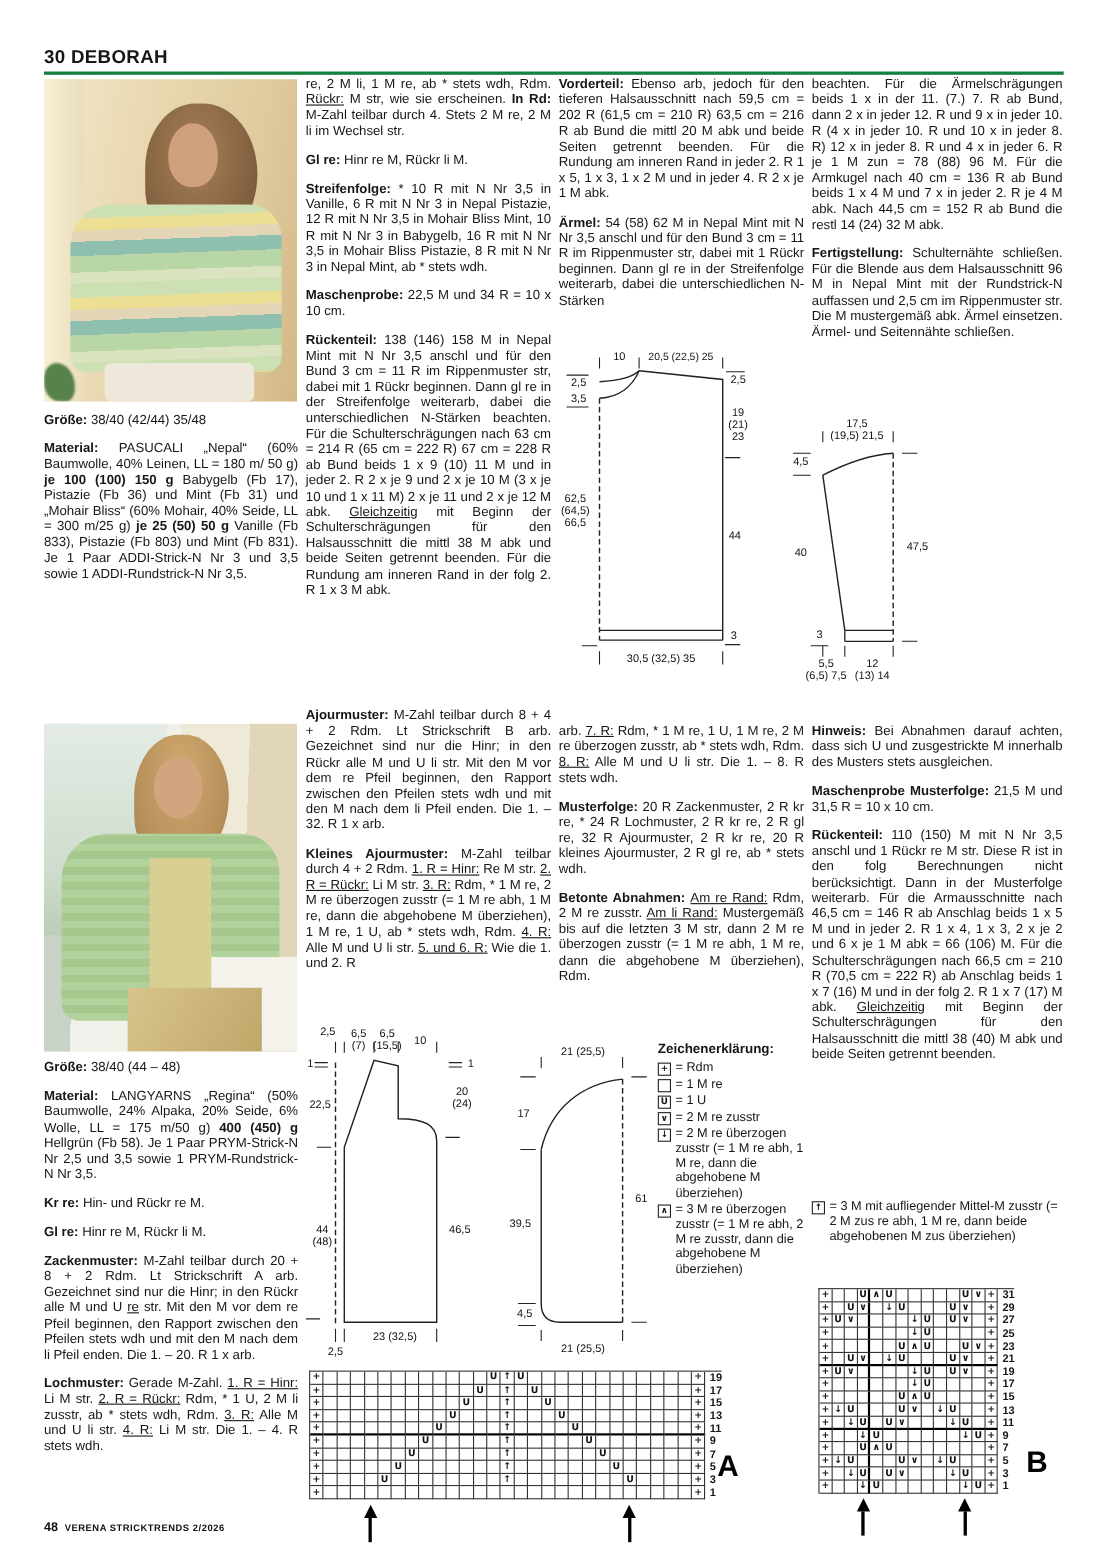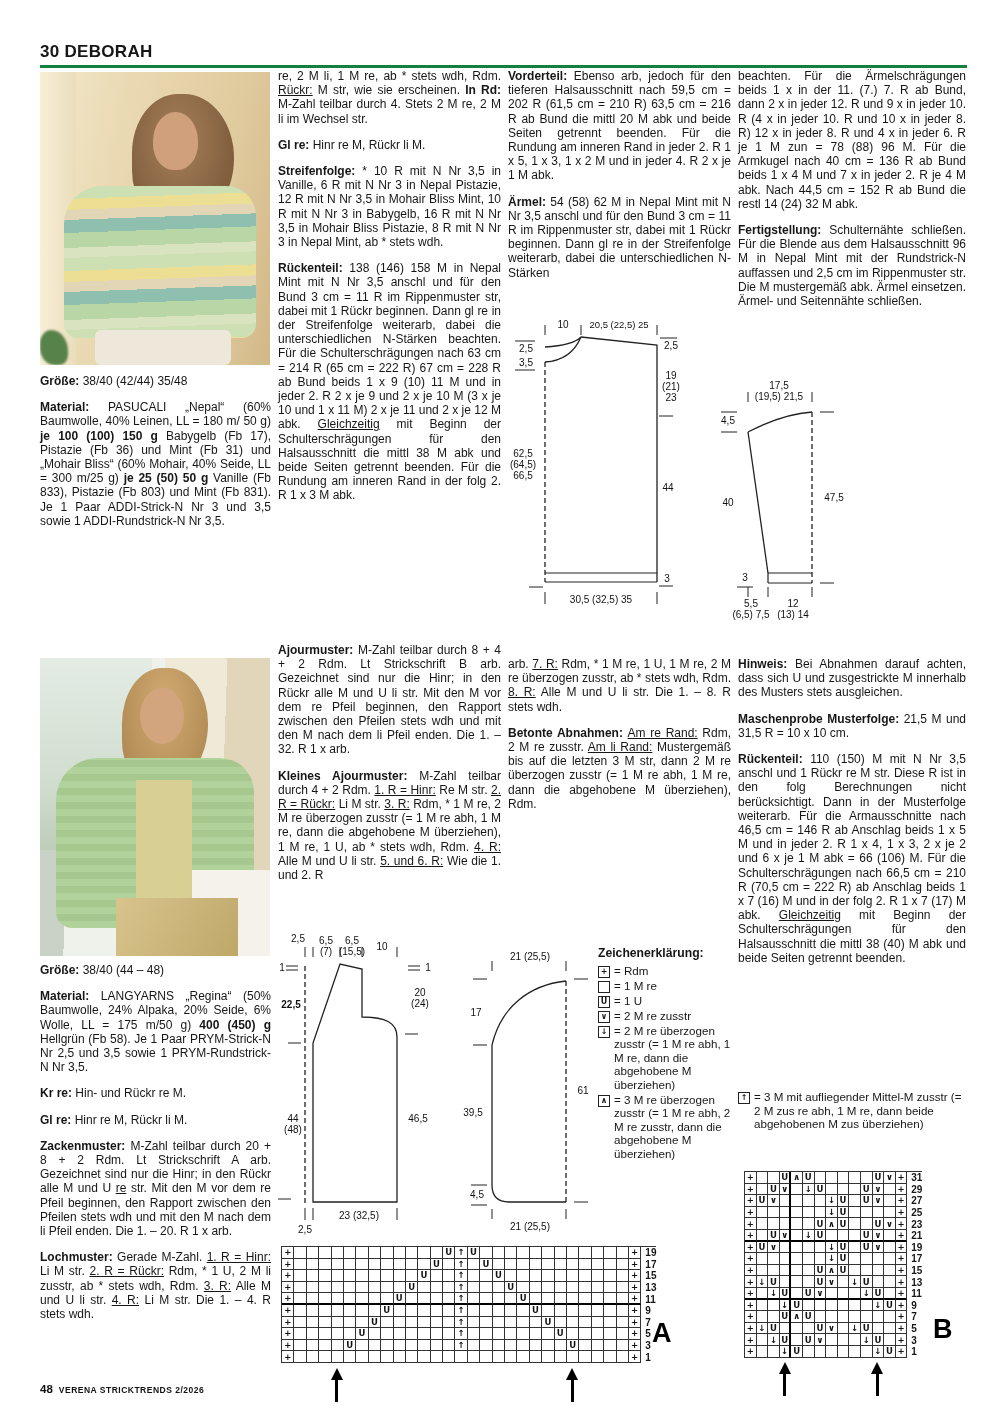--- a/index.html
+++ b/index.html
@@ -86,20 +86,21 @@
   </div>
 
   <div class="col" style="left:40px;top:374px;width:231px;">
       <p><span class="b">Größe: </span><span>38/40 (42/44) 35/48</span></p>
       <p><span class="b">Material: </span><span>PASUCALI „Nepal“ (60% Baumwolle, 40% Leinen, LL = 180 m/ 50 g) </span><span class="b">je 100 (100) 150 g </span><span>Babygelb (Fb 17), Pistazie (Fb 36) und Mint (Fb 31) und „Mohair Bliss“ (60% Mohair, 40% Seide, LL = 300 m/25 g) </span><span class="b">je 25 (50) 50 g </span><span>Vanille (Fb 833), Pistazie (Fb 803) und Mint (Fb 831). Je 1 Paar ADDI-Strick-N Nr 3 und 3,5 sowie 1 ADDI-Rundstrick-N Nr 3,5.</span></p>
     </div>
   <div class="col" style="left:278px;top:69px;width:223px;">
       <p><span>re, 2 M li, 1 M re, ab * stets wdh, Rdm. </span><span class="u">Rückr:</span><span> M str, wie sie erscheinen. </span><span class="b">In Rd: </span><span>M-Zahl teilbar durch 4. Stets 2 M re, 2 M li im Wechsel str.</span></p>
       <p><span class="b">Gl re: </span><span>Hinr re M, Rückr li M.</span></p>
       <p><span class="b">Streifenfolge: </span><span>* 10 R mit N Nr 3,5 in Vanille, 6 R mit N Nr 3 in Nepal Pistazie, 12 R mit N Nr 3,5 in Mohair Bliss Mint, 10 R mit N Nr 3 in Babygelb, 16 R mit N Nr 3,5 in Mohair Bliss Pistazie, 8 R mit N Nr 3 in Nepal Mint, ab * stets wdh.</span></p>
+      <p><span class="b">Maschenprobe: </span><span>22,5 M und 34 R = 10 x 10 cm.</span></p>
       <p><span class="b">Rückenteil: </span><span>138 (146) 158 M in Nepal Mint mit N Nr 3,5 anschl und für den Bund 3 cm = 11 R im Rippenmuster str, dabei mit 1 Rückr beginnen. Dann gl re in der Streifenfolge weiterarb, dabei die unterschiedlichen N-Stärken beachten. Für die Schulterschrägungen nach 63 cm = 214 R (65 cm = 222 R) 67 cm = 228 R ab Bund beids 1 x 9 (10) 11 M und in jeder 2. R 2 x je 9 und 2 x je 10 M (3 x je 10 und 1 x 11 M) 2 x je 11 und 2 x je 12 M abk. </span><span class="u">Gleichzeitig</span><span> mit Beginn der Schulterschrägungen für den Halsausschnitt die mittl 38 M abk und beide Seiten getrennt beenden. Für die Rundung am inneren Rand in der folg 2. R 1 x 3 M abk.</span></p>
     </div>
   <div class="col" style="left:508px;top:69px;width:223px;">
       <p><span class="b">Vorderteil: </span><span>Ebenso arb, jedoch für den tieferen Halsausschnitt nach 59,5 cm = 202 R (61,5 cm = 210 R) 63,5 cm = 216 R ab Bund die mittl 20 M abk und beide Seiten getrennt beenden. Für die Rundung am inneren Rand in jeder 2. R 1 x 5, 1 x 3, 1 x 2 M und in jeder 4. R 2 x je 1 M abk.</span></p>
       <p><span class="b">Ärmel: </span><span>54 (58) 62 M in Nepal Mint mit N Nr 3,5 anschl und für den Bund 3 cm = 11 R im Rippenmuster str, dabei mit 1 Rückr beginnen. Dann gl re in der Streifenfolge weiterarb, dabei die unterschiedlichen N-Stärken</span></p>
     </div>
   <div class="col" style="left:738px;top:69px;width:228px;">
       <p><span>beachten. Für die Ärmelschrägungen beids 1 x in der 11. (7.) 7. R ab Bund, dann 2 x in jeder 12. R und 9 x in jeder 10. R (4 x in jeder 10. R und 10 x in jeder 8. R) 12 x in jeder 8. R und 4 x in jeder 6. R je 1 M zun = 78 (88) 96 M. Für die Armkugel nach 40 cm = 136 R ab Bund beids 1 x 4 M und 7 x in jeder 2. R je 4 M abk. Nach 44,5 cm = 152 R ab Bund die restl 14 (24) 32 M abk.</span></p>
       <p><span class="b">Fertigstellung: </span><span>Schulternähte schließen. Für die Blende aus dem Halsausschnitt 96 M in Nepal Mint mit der Rundstrick-N auffassen und 2,5 cm im Rippenmuster str. Die M mustergemäß abk. Ärmel einsetzen. Ärmel- und Seitennähte schließen.</span></p>
     </div>
@@ -174,20 +175,21 @@
       <p><span class="b">Gl re: </span><span>Hinr re M, Rückr li M.</span></p>
       <p><span class="b">Zackenmuster: </span><span>M-Zahl teilbar durch 20 + 8 + 2 Rdm. Lt Strickschrift A arb. Gezeichnet sind nur die Hinr; in den Rückr alle M und U </span><span class="u">re</span><span> str. Mit den M vor dem re Pfeil beginnen, den Rapport zwischen den Pfeilen stets wdh und mit den M nach dem li Pfeil enden. Die 1. – 20. R 1 x arb.</span></p>
       <p><span class="b">Lochmuster: </span><span>Gerade M-Zahl. </span><span class="u">1. R = Hinr:</span><span> Li M str. </span><span class="u">2. R = Rückr:</span><span> Rdm, * 1 U, 2 M li zusstr, ab * stets wdh, Rdm. </span><span class="u">3. R:</span><span> Alle M und U li str. </span><span class="u">4. R:</span><span> Li M str. Die 1. – 4. R stets wdh.</span></p>
     </div>
   <div class="col" style="left:278px;top:630px;width:223px;margin-top:13px;">
       <p><span class="b">Ajourmuster: </span><span>M-Zahl teilbar durch 8 + 4 + 2 Rdm. Lt Strickschrift B arb. Gezeichnet sind nur die Hinr; in den Rückr alle M und U li str. Mit den M vor dem re Pfeil beginnen, den Rapport zwischen den Pfeilen stets wdh und mit den M nach dem li Pfeil enden. Die 1. – 32. R 1 x arb.</span></p>
       <p><span class="b">Kleines Ajourmuster: </span><span>M-Zahl teilbar durch 4 + 2 Rdm. </span><span class="u">1. R = Hinr:</span><span> Re M str. </span><span class="u">2. R = Rückr:</span><span> Li M str. </span><span class="u">3. R:</span><span> Rdm, * 1 M re, 2 M re überzogen zusstr (= 1 M re abh, 1 M re, dann die abgehobene M überziehen), 1 M re, 1 U, ab * stets wdh, Rdm. </span><span class="u">4. R:</span><span> Alle M und U li str. </span><span class="u">5. und 6. R:</span><span> Wie die 1. und 2. R</span></p>
     </div>
   <div class="col" style="left:508px;top:657px;width:223px;">
       <p><span>arb. </span><span class="u">7. R:</span><span> Rdm, * 1 M re, 1 U, 1 M re, 2 M re überzogen zusstr, ab * stets wdh, Rdm. </span><span class="u">8. R:</span><span> Alle M und U li str. Die 1. – 8. R stets wdh.</span></p>
+      <p><span class="b">Musterfolge: </span><span>20 R Zackenmuster, 2 R kr re, * 24 R Lochmuster, 2 R kr re, 2 R gl re, 32 R Ajourmuster, 2 R kr re, 20 R kleines Ajourmuster, 2 R gl re, ab * stets wdh.</span></p>
       <p><span class="b">Betonte Abnahmen: </span><span class="u">Am re Rand:</span><span> Rdm, 2 M re zusstr. </span><span class="u">Am li Rand:</span><span> Mustergemäß bis auf die letzten 3 M str, dann 2 M re überzogen zusstr (= 1 M re abh, 1 M re, dann die abgehobene M überziehen), Rdm.</span></p>
     </div>
   <div class="col" style="left:738px;top:657px;width:228px;">
       <p><span class="b">Hinweis: </span><span>Bei Abnahmen darauf achten, dass sich U und zusgestrickte M innerhalb des Musters stets ausgleichen.</span></p>
       <p><span class="b">Maschenprobe Musterfolge: </span><span>21,5 M und 31,5 R = 10 x 10 cm.</span></p>
       <p><span class="b">Rückenteil: </span><span>110 (150) M mit N Nr 3,5 anschl und 1 Rückr re M str. Diese R ist in den folg Berechnungen nicht berücksichtigt. Dann in der Musterfolge weiterarb. Für die Armausschnitte nach 46,5 cm = 146 R ab Anschlag beids 1 x 5 M und in jeder 2. R 1 x 4, 1 x 3, 2 x je 2 und 6 x je 1 M abk = 66 (106) M. Für die Schulterschrägungen nach 66,5 cm = 210 R (70,5 cm = 222 R) ab Anschlag beids 1 x 7 (16) M und in der folg 2. R 1 x 7 (17) M abk. </span><span class="u">Gleichzeitig</span><span> mit Beginn der Schulterschrägungen für den Halsausschnitt die mittl 38 (40) M abk und beide Seiten getrennt beenden.</span></p>
     </div>
 
   <div class="schem" style="left:278px;top:933px;width:167px;height:310px;">
     <svg width="167" height="310" viewBox="0 0 167 310">
@@ -199,21 +201,21 @@
       <path d="M0 266 H13 M27 275 V287 M35 275 V287 M119 275 V287" stroke="#222" stroke-width="1" fill="none"></path>
     </svg>
     <div class="slabel" style="left:8px;top:0px;width:24px;">2,5</div>
     <div class="slabel" style="left:34px;top:2px;width:28px;">6,5
 (7)</div>
     <div class="slabel" style="left:58px;top:2px;width:32px;">6,5
 (15,5)</div>
     <div class="slabel" style="left:90px;top:8px;width:28px;">10</div>
     <div class="slabel" style="left:0px;top:29px;width:8px;">1</div>
     <div class="slabel" style="left:145px;top:29px;width:10px;">1</div>
-    <div class="slabel" style="left:0px;top:66px;width:26px;font-weight:bold;">22,5</div>
+    <div class="slabel" style="left:0px;top:66px;width:26px;">22,5</div>
     <div class="slabel" style="left:2px;top:180px;width:26px;">44
 (48)</div>
     <div class="slabel" style="left:126px;top:54px;width:32px;">20
 (24)</div>
     <div class="slabel" style="left:124px;top:180px;width:32px;">46,5</div>
     <div class="slabel" style="left:38px;top:277px;width:86px;">23 (32,5)</div>
     <div class="slabel" style="left:14px;top:291px;width:26px;">2,5</div>
   </div>
 
   <div class="schem" style="left:443px;top:933px;width:162px;height:310px;">

